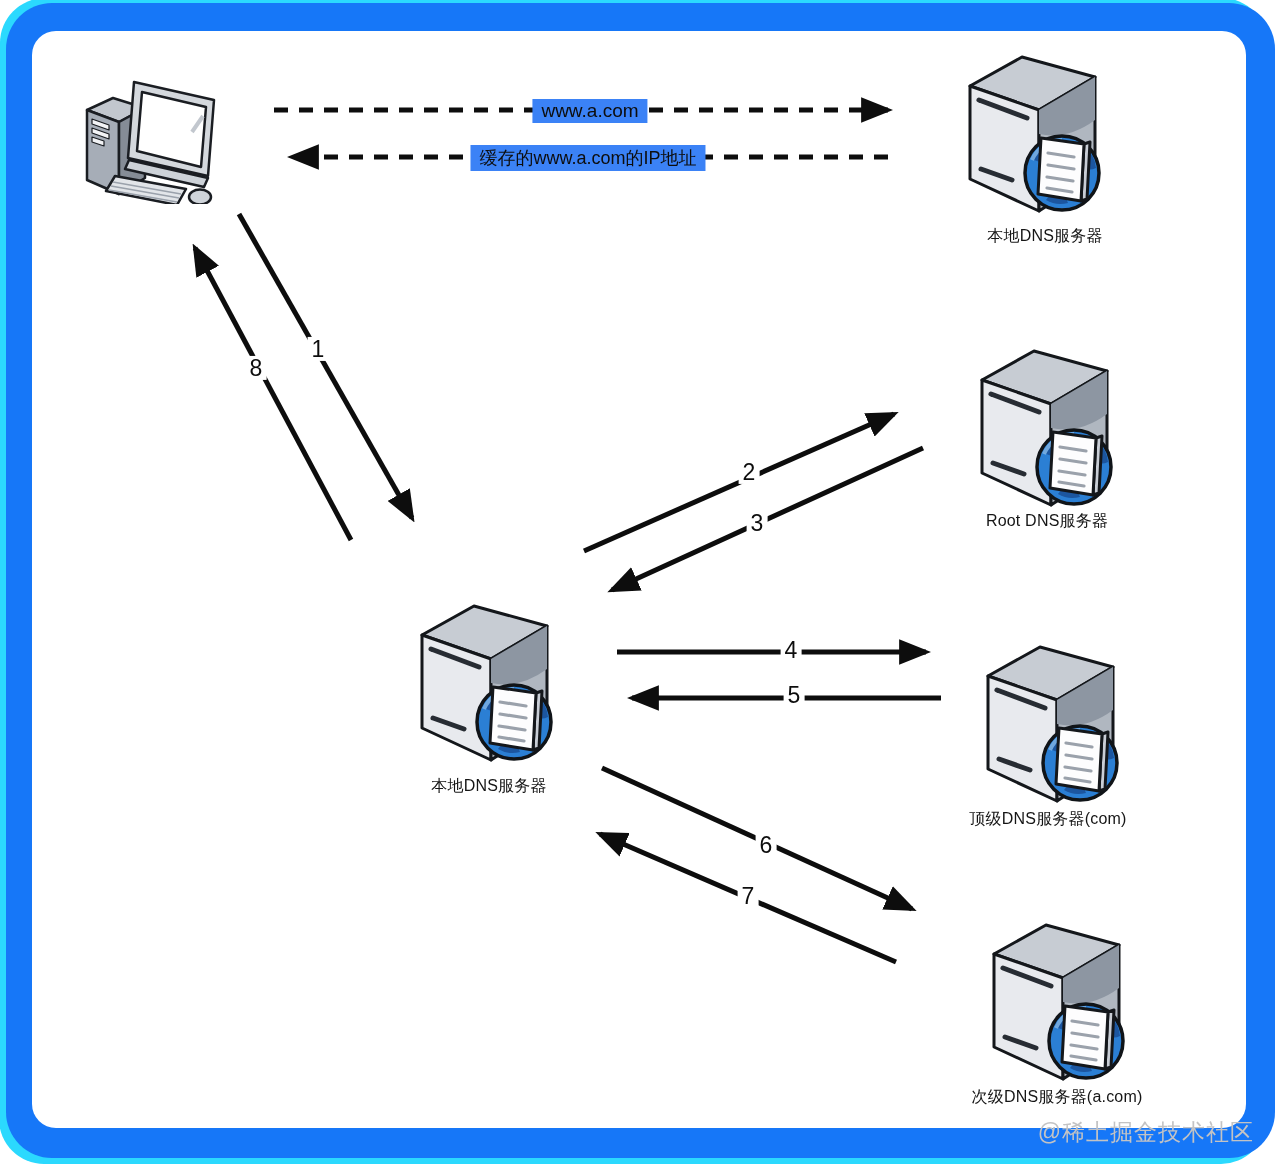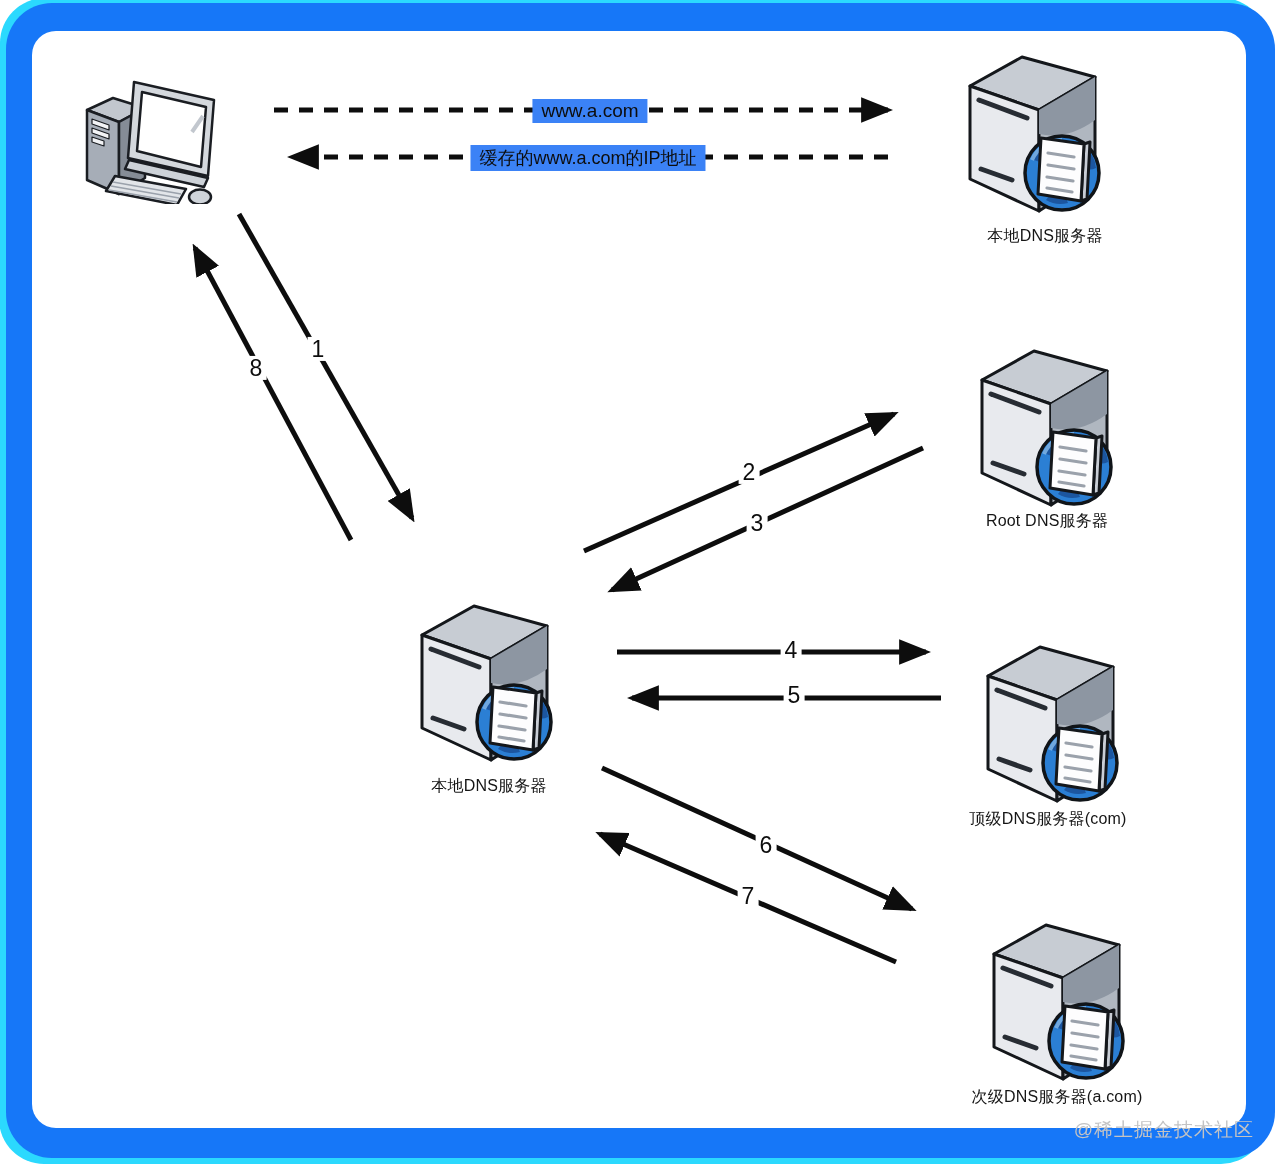--- a/index.html
+++ b/index.html
@@ -26,21 +26,21 @@
     position:absolute;transform:translate(-50%,-50%);
     white-space:nowrap;color:#0d0d0d;background:#3b82f6;
     font-size:19px;padding:1px 9px;
   }
   .step{
     position:absolute;transform:translate(-50%,-50%);
     color:#0d0d0d;background:#ffffff;font-size:23px;padding:0 4px;line-height:1.05;
   }
   .watermark{
     position:absolute;right:26px;top:1117px;
-    font-size:19px;color:#c3c3c4;letter-spacing:1px;
+    font-size:23px;color:#c3c3c4;letter-spacing:1px;
   }
 </style>
 </head>
 <body>
 
 <div class="frame"></div>
 <div class="canvas"></div>
 
 <svg class="overlay" viewBox="0 0 1280 1168">
   <defs>

